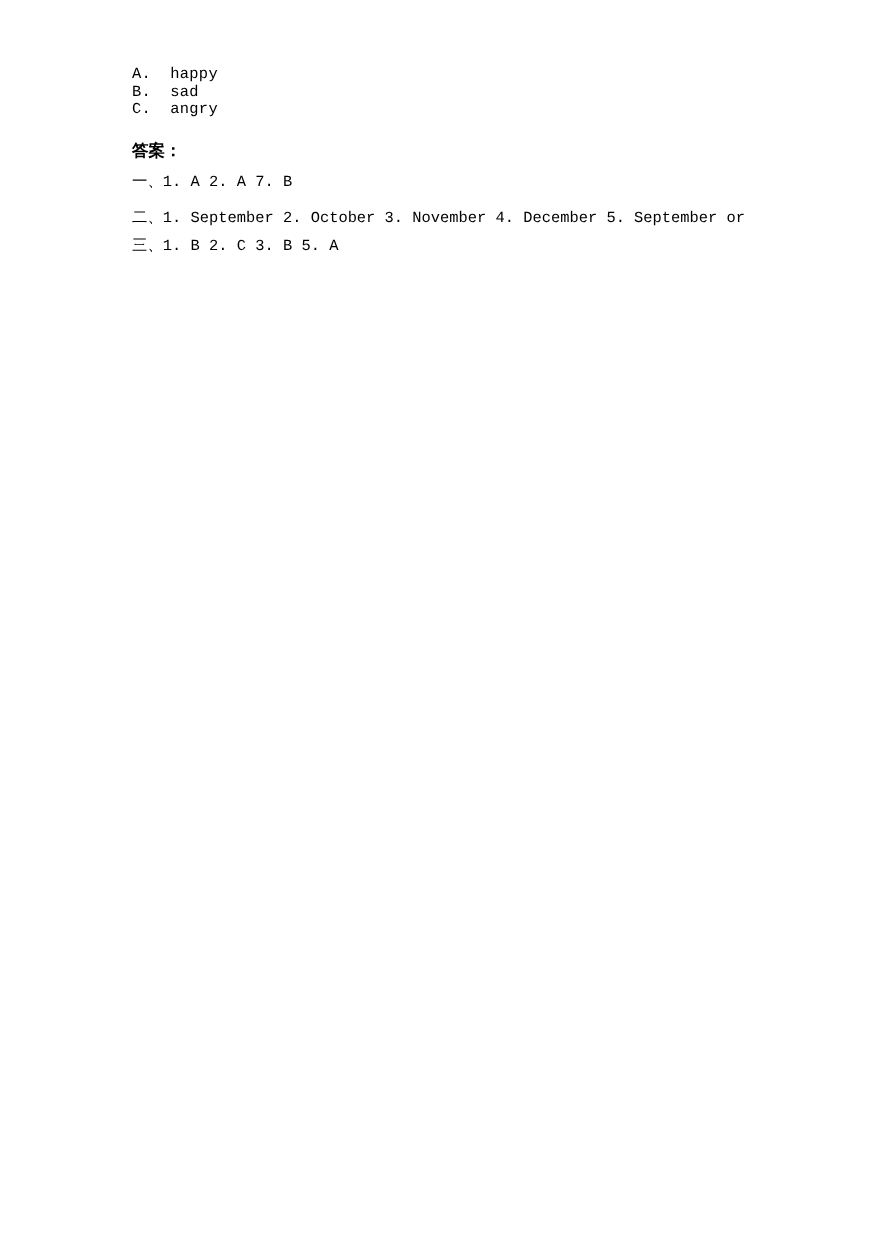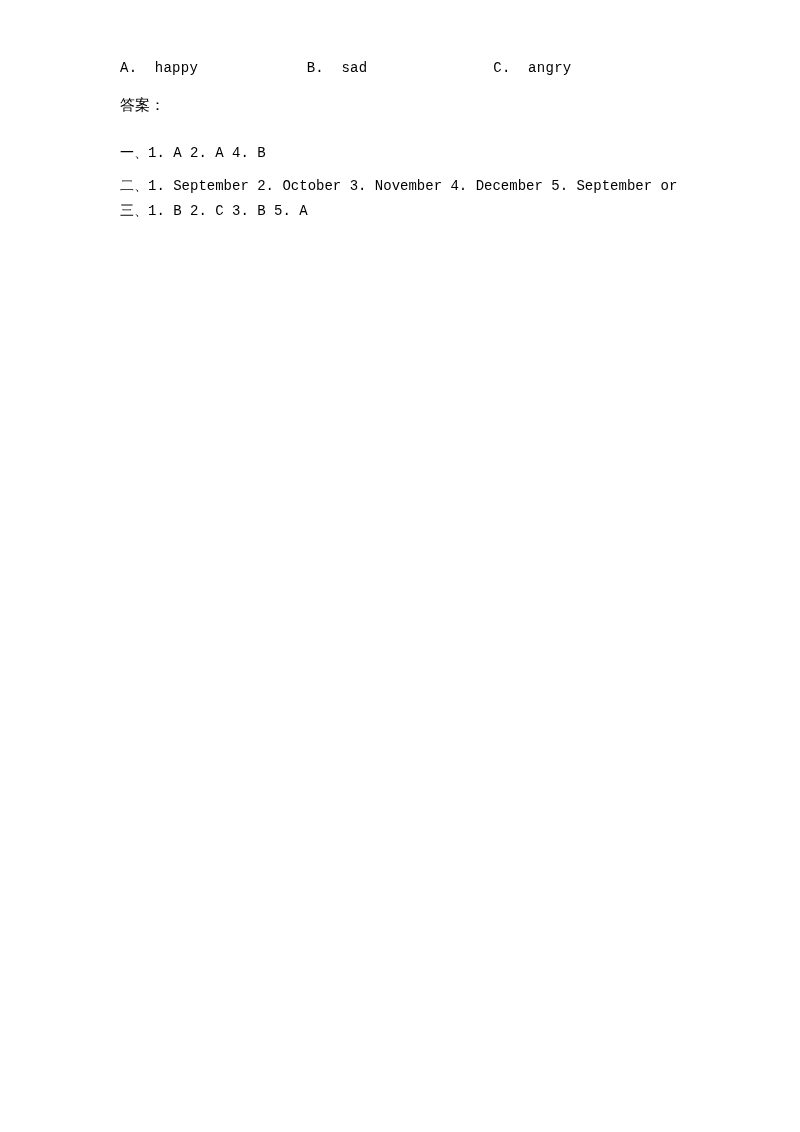--- a/index.html
+++ b/index.html
@@ -19,34 +19,35 @@
 
     .page {
       padding: 60px 120px 60px 120px;
     }
 
     .options-row {
       display: flex;
       gap: 0;
       margin-bottom: 20px;
       letter-spacing: 0.02em;
+      flex-direction: column;
     }
 
     .option {
       flex: 1;
     }
 
     .answer-section {
       margin-top: 10px;
     }
 
     .answer-title {
-      font-weight: normal;
+      font-weight: bold;
       font-size: 15px;
-      margin-bottom: 26px;
+      margin-bottom: 7px;
     }
 
     .answer-line {
       margin-bottom: 8px;
       line-height: 1.8;
       display: flex;
       flex-wrap: wrap;
       align-items: baseline;
     }
 
@@ -77,21 +78,21 @@
       <span>C.</span>&nbsp;&nbsp;<span>angry</span>
     </div>
   </div>
 
   <div class="answer-section">
 
     <div class="answer-title">答案：</div>
 
     <div class="answer-line">
       <span>一、</span>
-      <span>1. A    2. A    4. B</span>
+      <span>1. A    2. A    7. B</span>
     </div>
 
     <div class="answer-line answer-line-2">
       <span>二、</span>
       <span>1.  September  2.   October    3.   November    4.  December    5.  September or</span>
     </div>
 
 
     <div class="answer-line">
       <span>三、</span>

